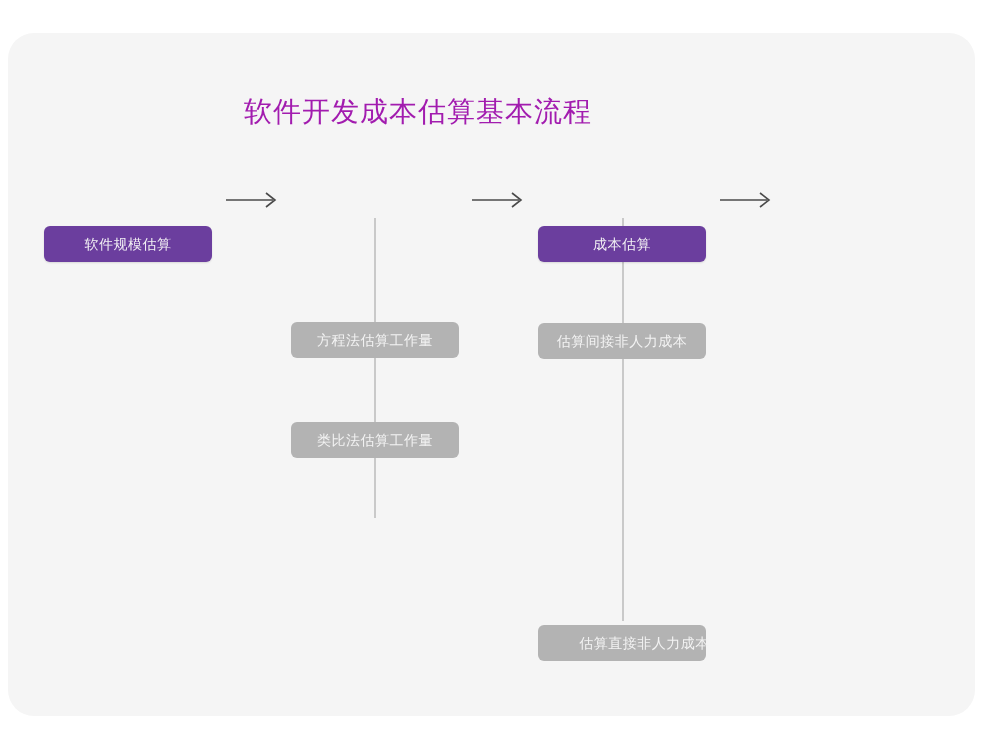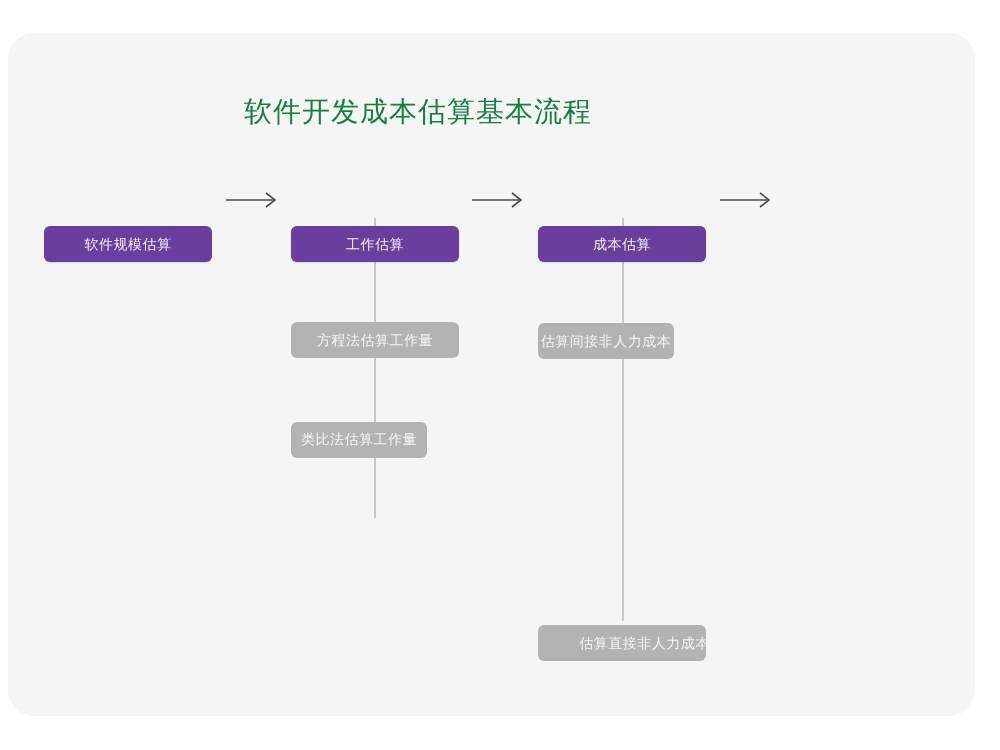--- a/index.html
+++ b/index.html
@@ -33,21 +33,21 @@
 
   
   .chart-title {
     position: absolute;
     left: 0;
     top: 95px;
     width: 836px;
     text-align: center;
     font-size: 28px;
     line-height: 34px;
-    color: #15803d;
+    color: #a21caf;
     letter-spacing: 1px;
     font-weight: 400;
     white-space: nowrap;
   }
 
   
   .connector {
     position: absolute;
     width: 2px;
     background: #c9c9c9;
@@ -123,29 +123,28 @@
 
   <div class="arrow" style="left:716px; width:62px;">
     <svg width="56" height="18" viewBox="0 0 56 18" aria-hidden="true">
       <line x1="1" y1="9" x2="48" y2="9" stroke="#4a4a4a" stroke-width="1.6"></line>
       <polyline points="41,2 50,9 41,16" fill="none" stroke="#4a4a4a" stroke-width="1.6"></polyline>
     </svg>
   </div>
 
   <div class="node primary" style="left:44px; top:182px; width:168px;">软件规模估算</div>
 
-  <div class="node primary" style="left:291px; top:182px; width:168px;">工作估算</div>
 
   <div class="node primary" style="left:538px; top:182px; width:168px;">成本估算</div>
 
 
   <div class="node secondary" style="left:291px; top:278px; width:168px;">方程法估算工作量</div>
 
-  <div class="node secondary" style="left:291px; top:378px; width:136px;font-family:Liberation Serif, serif;">类比法估算工作量</div>
+  <div class="node secondary" style="left:291px; top:378px; width:168px;">类比法估算工作量</div>
 
 
-  <div class="node secondary" style="left:538px; top:279px; width:136px;">估算间接非人力成本</div>
+  <div class="node secondary" style="left:538px; top:279px; width:168px;">估算间接非人力成本</div>
 
 
 
   <div class="node secondary" style="left:538px; top:581px; width:168px;padding-left:45px;">估算直接非人力成本</div>
 
 </div>
 
 </body></html>

